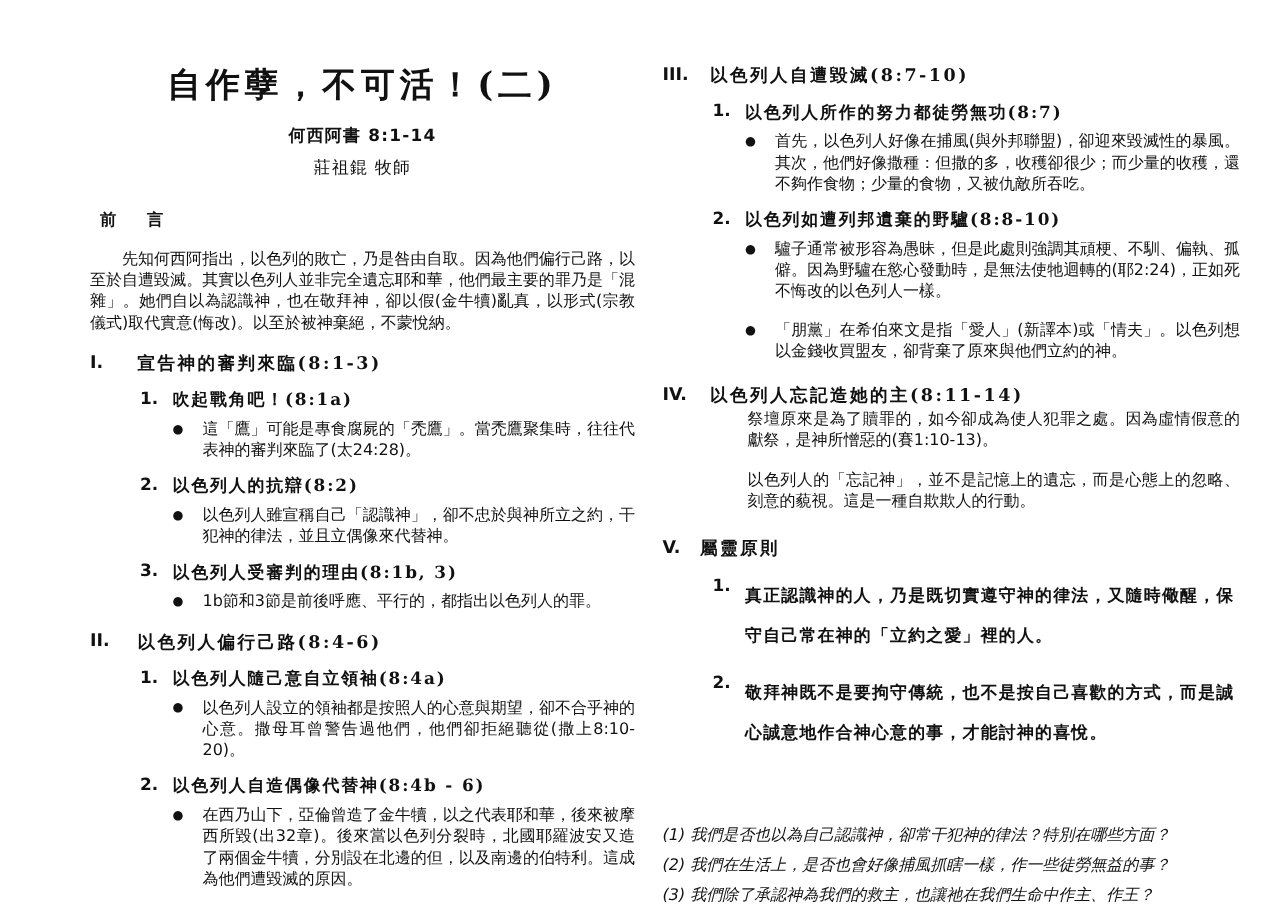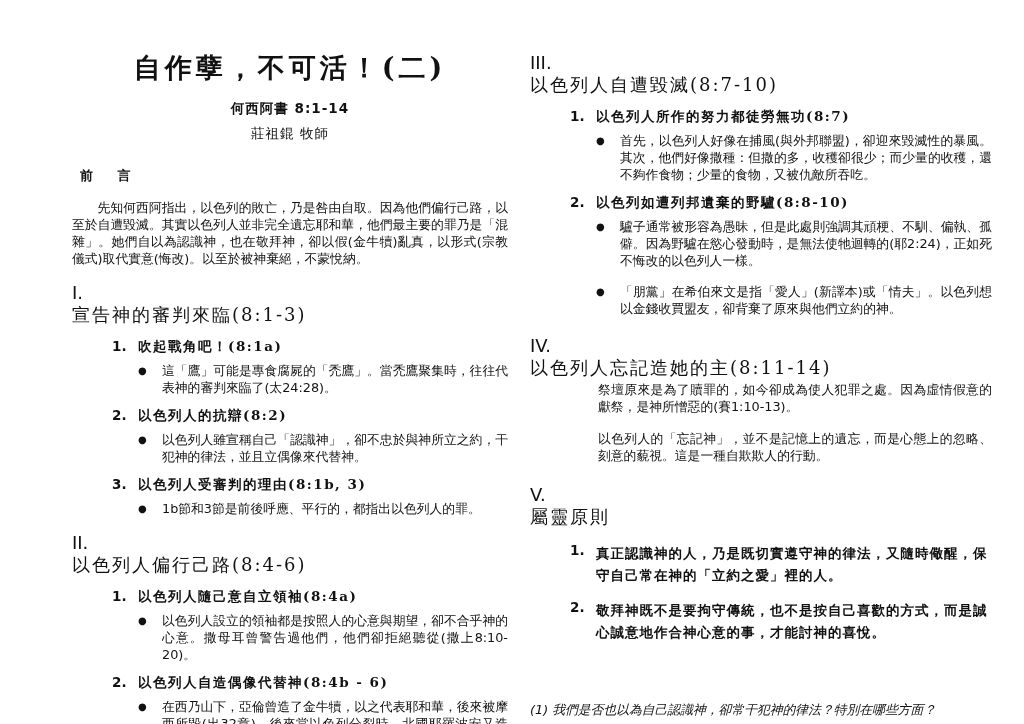--- a/index.html
+++ b/index.html
@@ -29,41 +29,41 @@
     margin:24px 0 0 8px;font-size:13px;font-weight:bold;letter-spacing:10px;
     font-family:"DejaVu Serif","Liberation Serif",serif;
   }
   .intro{
     margin:14px 0 0 0;font-size:12.8px;line-height:17px;
     text-indent:2em;text-align:justify;
   }
 
   
   .sec{margin-top:15px;}
-  .sec-h{font-size:18px;font-weight:normal;display:flex;flex-direction:column;}
+  .sec-h{font-size:14px;font-weight:bold;display:flex;}
   .sec-h .rn{width:38px;flex:none;}
   .sec-h .sec-t{letter-spacing:2px;font-family:"DejaVu Serif","Liberation Serif",serif;}
   .item{margin-top:11px;padding-left:40px;}
   .item-h{font-size:13.5px;font-weight:bold;display:flex;}
   .item-h .in{width:26px;flex:none;}
   .item-h .it{letter-spacing:1.5px;font-family:"DejaVu Serif","Liberation Serif",serif;}
   .bullet{display:flex;margin-top:6px;padding-left:26px;}
   .bullet .dot{flex:none;width:24px;font-size:10px;padding-top:3px;}
   .bullet .bt{font-size:12.8px;line-height:17px;text-align:justify;}
 
   
   .sec-para{
     margin-top:1px;padding-left:68px;font-size:12.8px;line-height:17px;text-align:justify;
   }
 
   
   .principle{margin-top:13px;padding-left:40px;display:flex;}
   .principle .in{width:26px;flex:none;font-size:13.5px;font-weight:bold;}
   .principle .pt{
-    font-size:13.5px;font-weight:bold;line-height:22px;letter-spacing:1px;
+    font-size:13.5px;font-weight:bold;line-height:32px;letter-spacing:1px;
     font-family:"DejaVu Serif","Liberation Serif",serif;
   }
 
   
   .discussion{margin-top:58px;}
   .disc-h{
     font-size:15.5px;font-weight:bold;font-style:italic;letter-spacing:4px;
     font-family:"DejaVu Serif","Liberation Serif",serif;
   }
   .disc-q{margin-top:6px;font-size:12.8px;font-style:italic;line-height:18px;}

